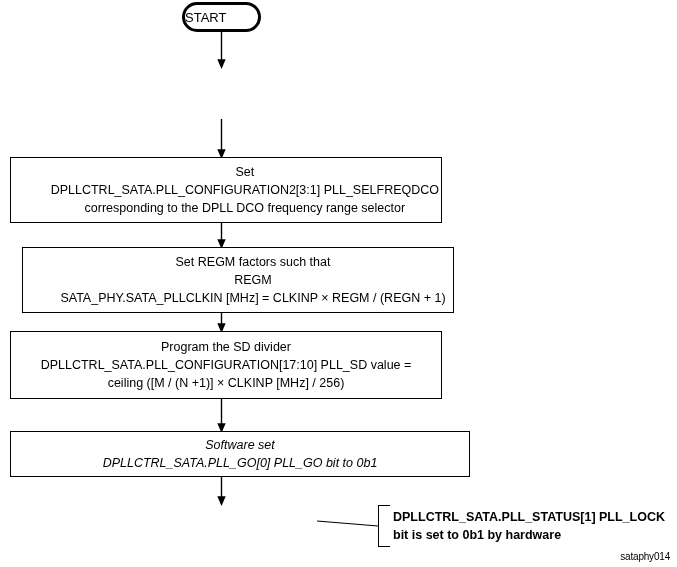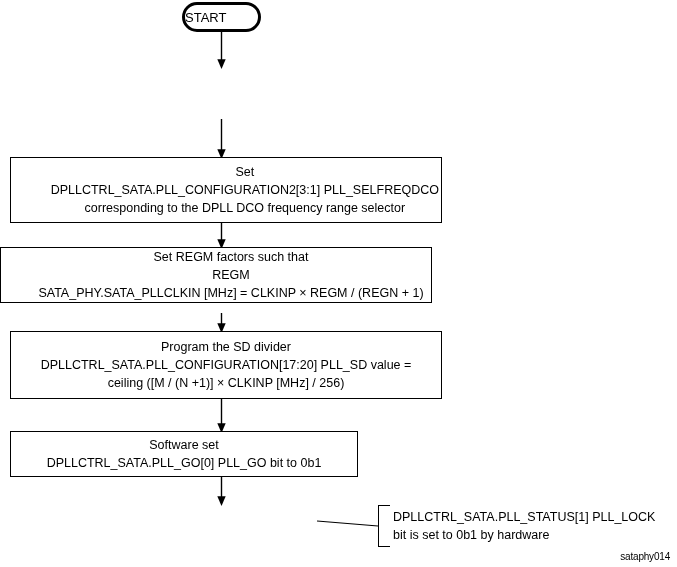--- a/index.html
+++ b/index.html
@@ -65,23 +65,23 @@
     align-items: center;
     justify-content: center;
     text-align: center;
     font-size: 12.5px;
     line-height: 18px;
     padding: 0 2px;
     white-space: pre-line;
   }
   #node-regn   { left: 10px; top: 67px;  width: 432px; height: 52px; }
   #node-selfreq{ left: 10px; top: 157px; width: 432px; height: 66px; justify-content: flex-end; }
-  #node-regm   { left: 0; top: 247px; width: 432px; height: 56px; padding-left: 32px; }
+  #node-regm   { left: 22px; top: 247px; width: 432px; height: 66px; padding-left: 32px; }
   #node-sd     { left: 10px; top: 331px; width: 432px; height: 68px; }
-  #node-go     { left: 10px; top: 431px; width: 348px; height: 46px; }
+  #node-go     { left: 10px; top: 431px; width: 460px; height: 46px; font-style: italic; }
 
   
   #annotation {
     position: absolute;
     left: 378px;
     top: 505px;
     width: 296px;
     height: 42px;
   }
   #annotation-bracket {
@@ -103,20 +103,21 @@
     height: 42px;
     display: flex;
     flex-direction: column;
     justify-content: center;
     font-size: 12.5px;
     line-height: 18px;
     white-space: pre-line;
     text-align: left;
     padding-left: 3px;
     box-sizing: border-box;
+    font-weight: bold;
   }
 
   
   #figure-id {
     position: absolute;
     right: 7px;
     bottom: 4px;
     font-size: 10px;
     line-height: 12px;
     letter-spacing: -0.2px;
@@ -161,21 +162,21 @@
   </div>
 
   <div class="process" id="node-regm">
     <span>Set REGM factors such that
 REGM
 SATA_PHY.SATA_PLLCLKIN [MHz] = CLKINP × REGM / (REGN + 1)</span>
   </div>
 
   <div class="process" id="node-sd">
     <span>Program the SD divider
-DPLLCTRL_SATA.PLL_CONFIGURATION[17:20] PLL_SD value =
+DPLLCTRL_SATA.PLL_CONFIGURATION[17:10] PLL_SD value =
 ceiling ([M / (N +1)] × CLKINP [MHz]  / 256)</span>
   </div>
 
   <div class="process" id="node-go">
     <span>Software set
 DPLLCTRL_SATA.PLL_GO[0] PLL_GO bit to 0b1</span>
   </div>
 
 
   <div id="annotation">

